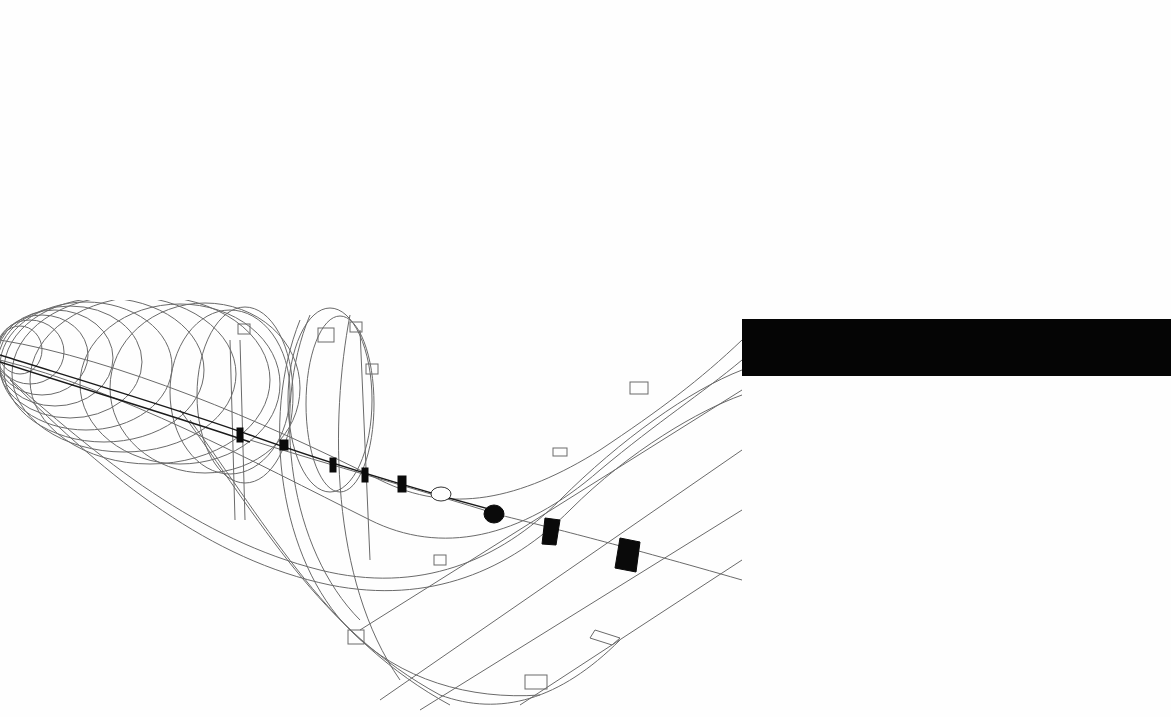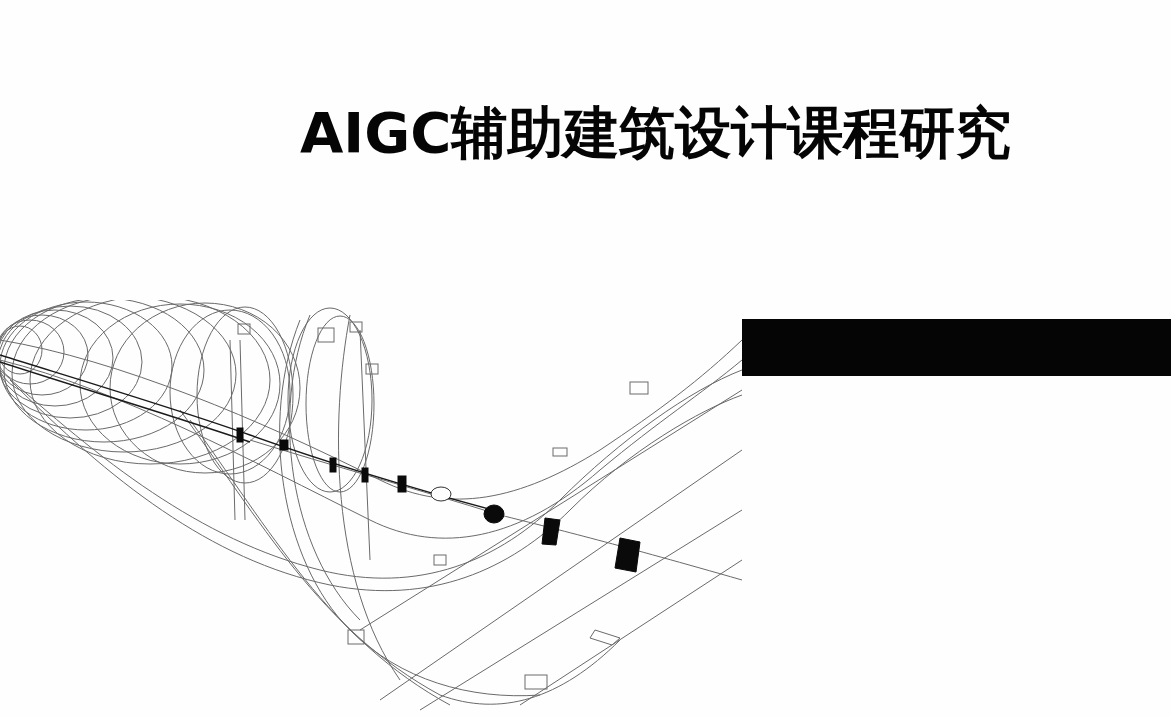--- a/index.html
+++ b/index.html
@@ -58,21 +58,20 @@
     }
     .helix .dark { stroke: #1a1a1a; stroke-width: 1.4; }
     .helix .node { fill: #0a0a0a; stroke: #0a0a0a; }
     .helix .node-light { fill: #fefefe; stroke: #333; stroke-width: 1; }
   </style>
 </head>
 <body>
 
 <div class="slide">
 
-  <h1 class="title">AIGC辅助建筑设计课程研究</h1>
 
   <div class="black-bar"></div>
 
   <svg class="helix" viewBox="0 0 742 417" xmlns="http://www.w3.org/2000/svg">
 
     <g>
       <ellipse cx="20" cy="50" rx="22" ry="24"></ellipse>
       <ellipse cx="30" cy="52" rx="34" ry="32"></ellipse>
       <ellipse cx="42" cy="55" rx="46" ry="40"></ellipse>
       <ellipse cx="55" cy="58" rx="58" ry="48"></ellipse>

